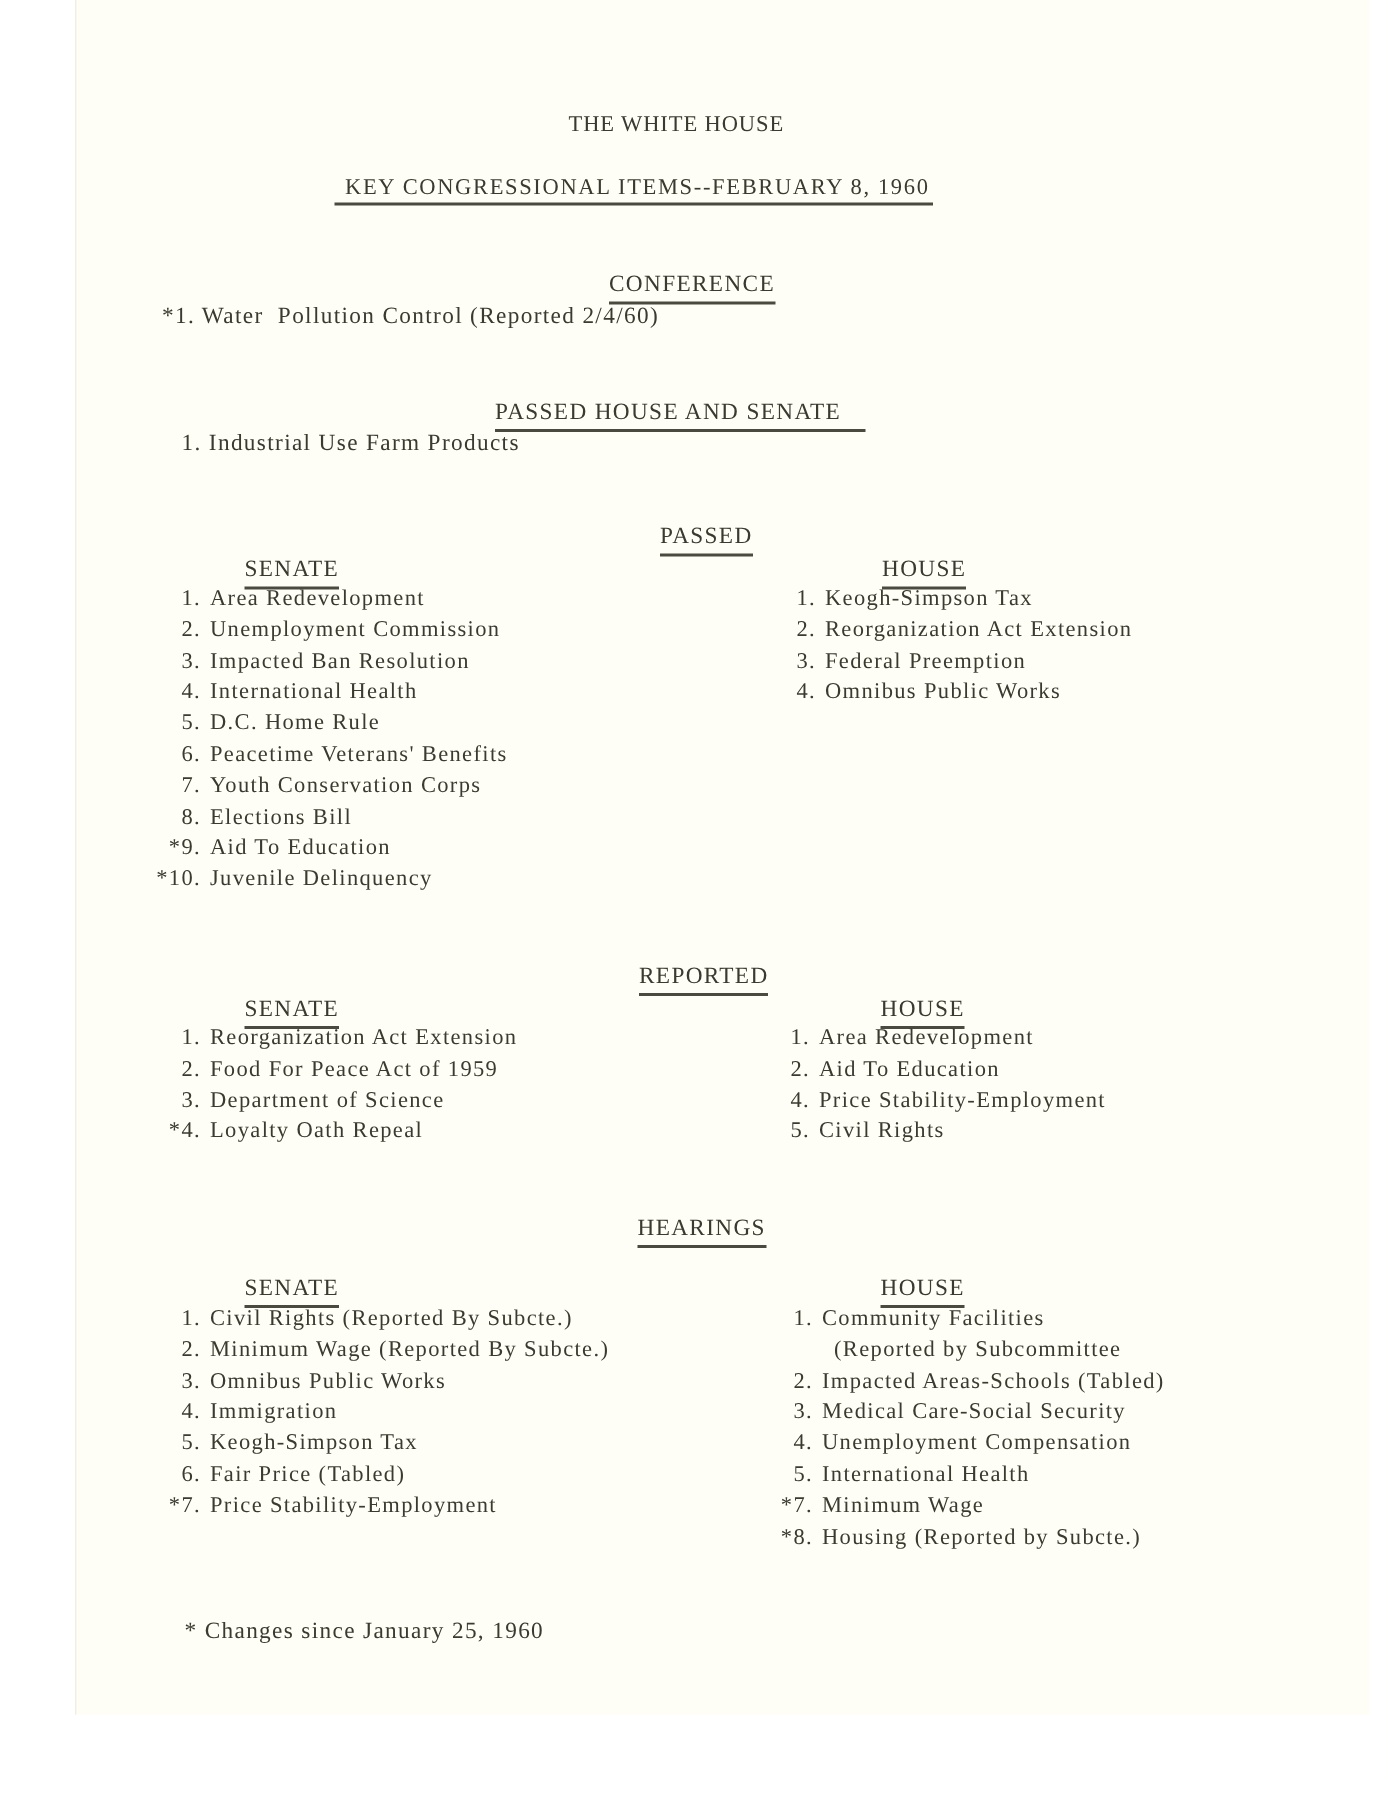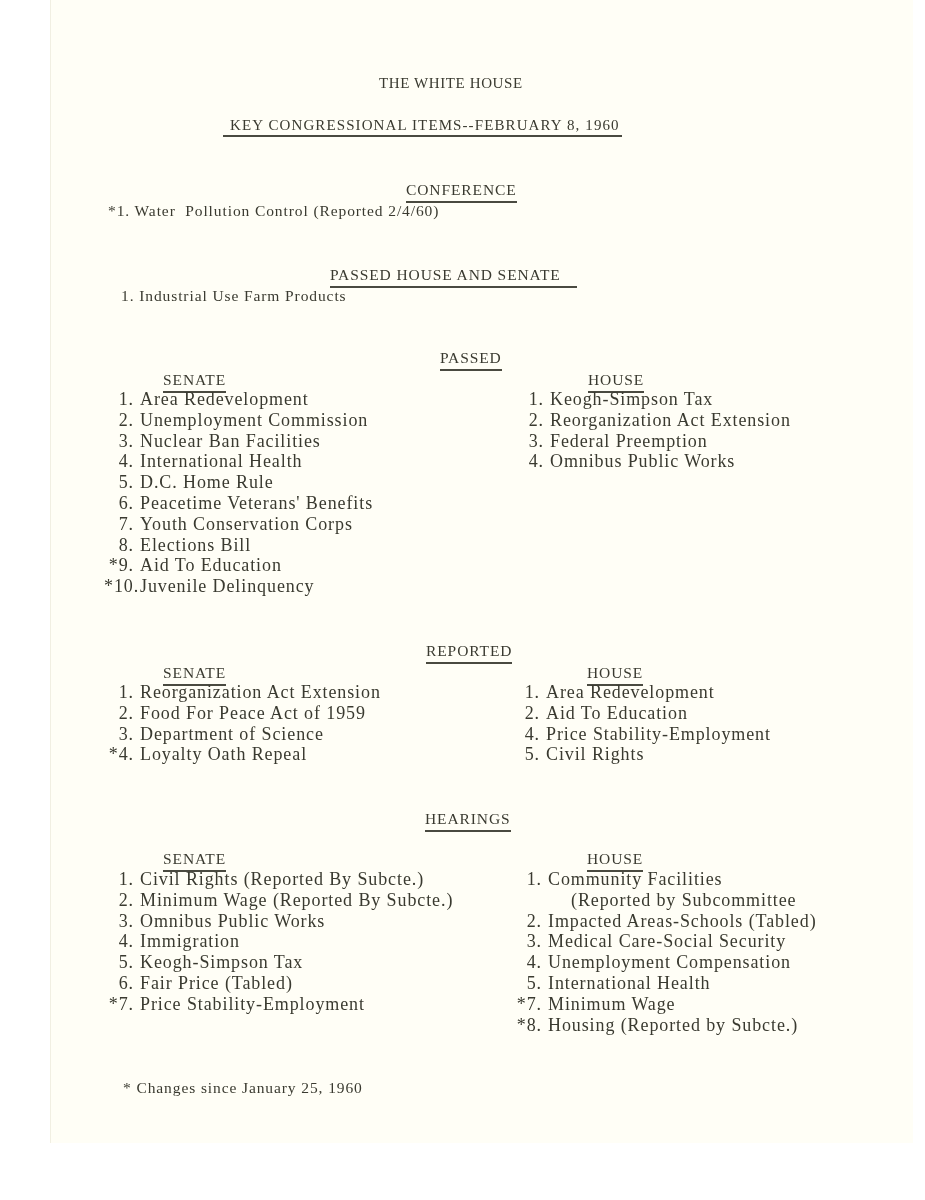--- a/index.html
+++ b/index.html
@@ -17,23 +17,23 @@
   .abs { position: absolute; white-space: nowrap; }
   .t {
     font-size: 15.5px; letter-spacing: 0.9px; line-height: 21px;
   }
   .ul {
     border-bottom: 2px solid #4a4a40; padding-bottom: 1px; text-align: right;
   }
   .title { font-size: 15px; letter-spacing: 0.6px; }
   .sub { font-size: 15px; letter-spacing: 1.1px; }
   .list { position: absolute; margin: 0; padding: 0; list-style: none; }
-  .list li { font-size: 18px; letter-spacing: 0.9px; line-height: 20.8px; white-space: nowrap; }
+  .list li { font-size: 15px; letter-spacing: 0.9px; line-height: 20.8px; white-space: nowrap; }
   .num { display: inline-block; width: 30px; text-align: right; margin-right: 6px; }
-  .indent { padding-left: 36px; margin-left: 15px; }
+  .indent { padding-left: 36px; }
 </style>
 </head>
 <body>
 
 <div class="paper"></div>
 
 <div class="abs title" style="left:379px; top:75px;">THE WHITE HOUSE</div>
 <div class="abs sub ul" style="left:223px; top:117px; padding-left:7px; padding-right:2px;">KEY CONGRESSIONAL ITEMS--FEBRUARY 8, 1960</div>
 
 <div class="abs t ul" style="left:406px; top:179px;">CONFERENCE</div>
@@ -48,21 +48,21 @@
   <span>Industrial Use Farm Products</span>
 </div>
 
 <div class="abs t ul" style="left:440px; top:347px;">PASSED</div>
 <div class="abs t ul" style="left:163px; top:369px;">SENATE</div>
 <div class="abs t ul" style="left:588px; top:369px;">HOUSE</div>
 
 <ul class="list" style="left:104px; top:389px;">
   <li><span class="num">1.</span><span>Area Redevelopment</span></li>
   <li><span class="num">2.</span><span>Unemployment Commission</span></li>
-  <li><span class="num">3.</span><span>Nuclear Ban Facilities</span></li>
+  <li><span class="num">3.</span><span>Impacted Ban Resolution</span></li>
   <li><span class="num">4.</span><span>International Health</span></li>
   <li><span class="num">5.</span><span>D.C. Home Rule</span></li>
   <li><span class="num">6.</span><span>Peacetime Veterans' Benefits</span></li>
   <li><span class="num">7.</span><span>Youth Conservation Corps</span></li>
   <li><span class="num">8.</span><span>Elections Bill</span></li>
   <li><span class="num">*9.</span><span>Aid To Education</span></li>
   <li><span class="num">*10.</span><span>Juvenile Delinquency</span></li>
 </ul>
 
 <ul class="list" style="left:514px; top:389px;">

